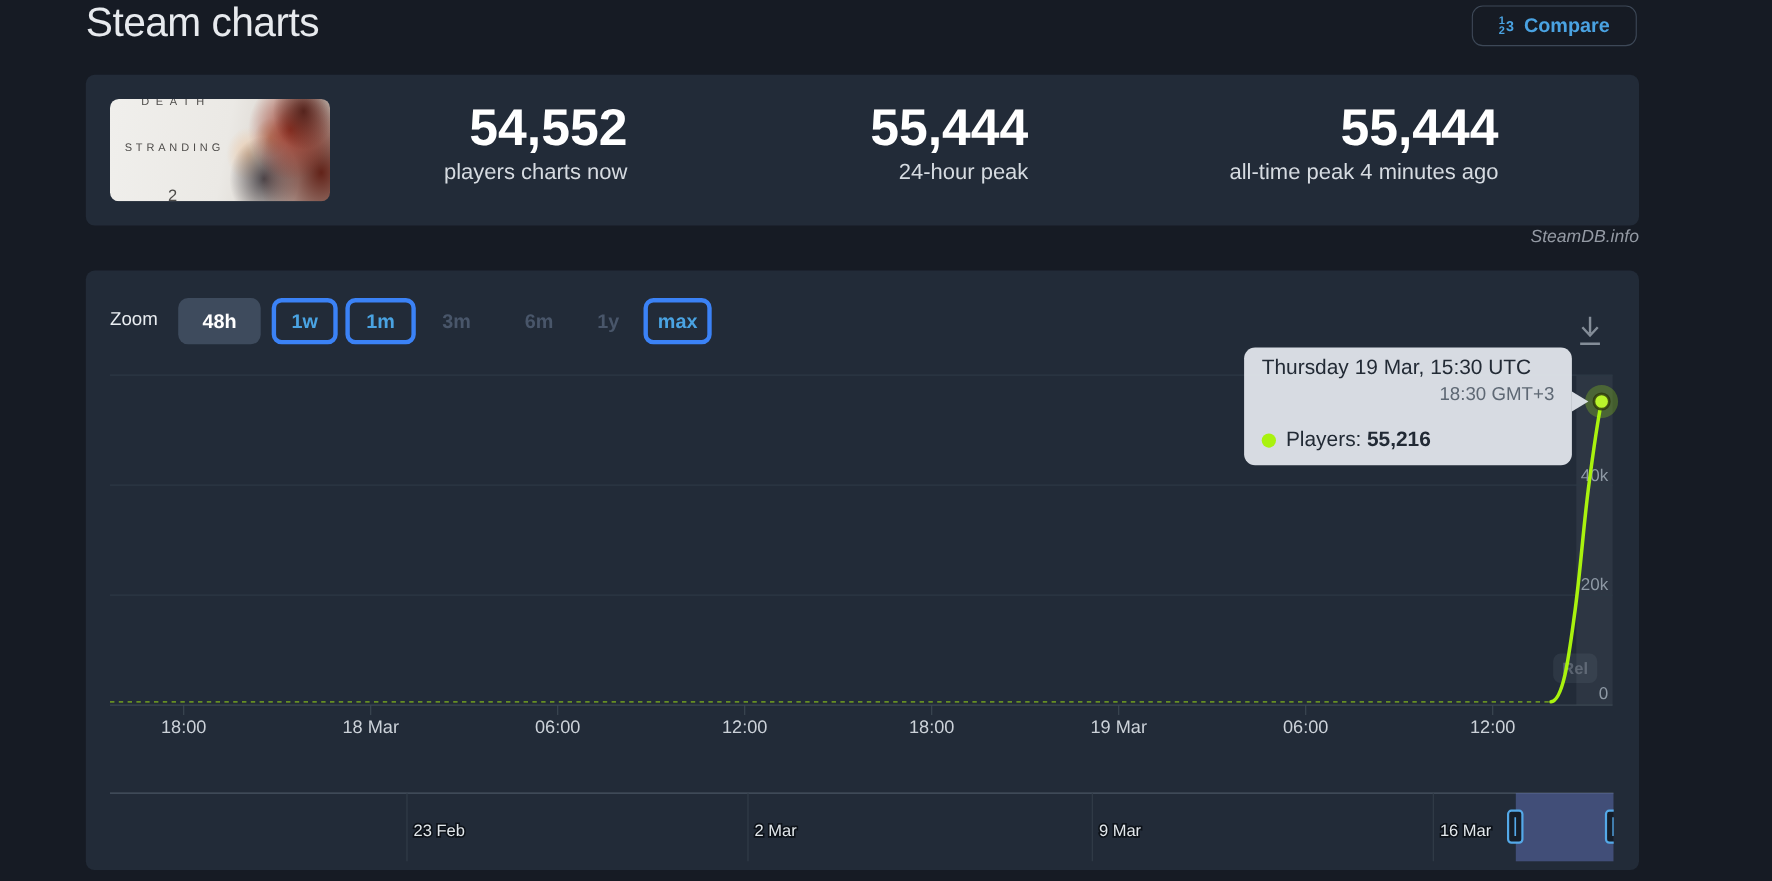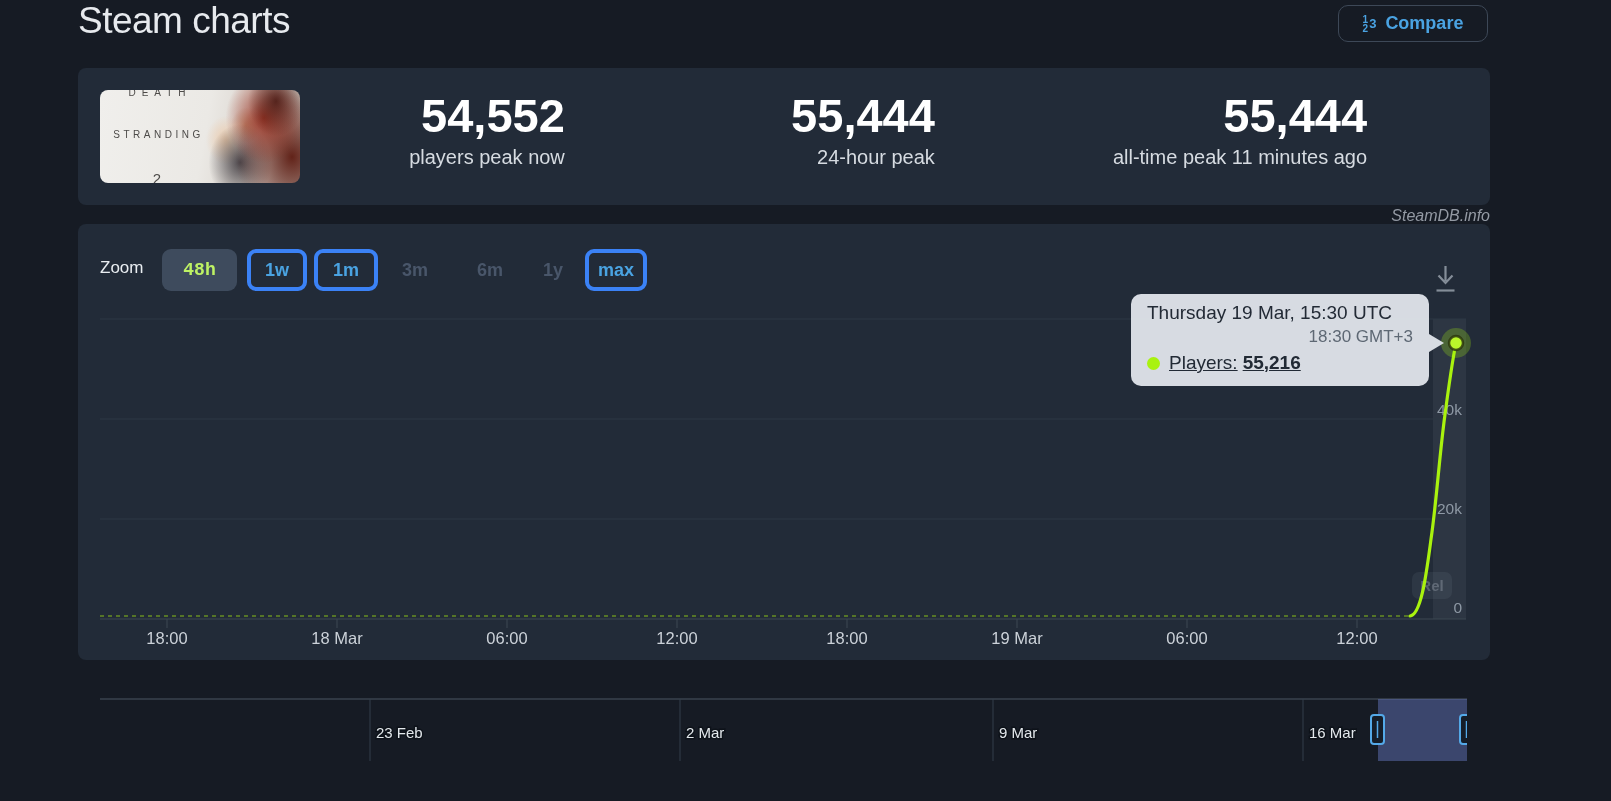--- a/index.html
+++ b/index.html
@@ -37,44 +37,44 @@
   .cap-num{font-size:15px;color:#4d4b49;margin-top:2px;}
   .cap-sub{font-size:5.5px;letter-spacing:2.5px;color:#95908c;margin-top:4px;}
 
   .stat{position:absolute;top:22px;transform:translateX(-50%);text-align:right;white-space:nowrap;}
   .stat-value{font-size:47px;font-weight:700;color:#ffffff;line-height:1.12;}
   .stat-label{font-size:20px;color:#d6dbe1;margin-top:3px;}
 
   .watermark{position:absolute;top:207px;left:1078px;width:412px;text-align:right;
       font-style:italic;font-size:16px;color:#949aa4;}
 
-  .chart-panel{position:absolute;left:78px;top:224px;width:1412px;height:436px;
+  .chart-panel{position:absolute;left:78px;top:246px;width:1412px;height:545px;
       background:#222b38;border-radius:8px;}
 
   .zoom-label{position:absolute;left:22px;top:34px;font-size:17px;color:#e9edf1;}
   .zbtn{position:absolute;top:25px;height:42px;box-sizing:border-box;border-radius:9px;
       display:flex;align-items:center;justify-content:center;font-size:18px;font-weight:700;
       cursor:pointer;}
-  .zbtn.active{background:#3e4b5d;color:#bef264;font-family:Liberation Mono, monospace;}
+  .zbtn.active{background:#3e4b5d;color:#ffffff;}
   .zbtn.enabled{border:4px solid #3b82f6;color:#4aa3e2;}
   .zbtn.disabled{color:#49566a;cursor:default;}
 
   .dl-icon{position:absolute;left:1355px;top:39px;cursor:pointer;}
 
   .chart-svg{position:absolute;left:0;top:0;}
 
   .tooltip{position:absolute;left:1053px;top:70px;width:298px;box-sizing:border-box;
       background:rgba(223,227,233,0.96);border-radius:10px;padding:6px 16px 10px 16px;
       color:#222a35;z-index:5;}
   .tt-arrow{position:absolute;right:-15px;top:40px;width:0;height:0;
       border-top:9px solid transparent;border-bottom:9px solid transparent;
       border-left:15px solid rgba(223,227,233,0.96);}
   .tt-date{font-size:19px;line-height:26px;white-space:nowrap;}
   .tt-local{font-size:17px;line-height:21px;color:#5e6874;text-align:right;white-space:nowrap;}
-  .tt-players{font-size:19px;line-height:26px;margin-top:3px;display:flex;align-items:center;white-space:nowrap;text-decoration:underline;}
+  .tt-players{font-size:19px;line-height:26px;margin-top:18px;display:flex;align-items:center;white-space:nowrap;}
   .tt-dot{width:13px;height:13px;border-radius:50%;background:#a9f20e;margin-right:9px;flex:none;}
   .tt-players b{margin-left:5px;}
 </style>
 </head>
 <body>
 
 <div class="page-title">Steam charts</div>
 
 <div class="compare-btn">
   <span class="compare-icon">
@@ -94,29 +94,29 @@
       <div class="cap-tag">A HIDEO KOJIMA GAME</div>
       <div class="cap-t1">DEATH</div>
       <div class="cap-t2">STRANDING</div>
       <div class="cap-num">2</div>
       <div class="cap-sub">ON THE BEACH</div>
     </div>
   </div>
 
   <div class="stat" style="left:409px">
     <div class="stat-value">54,552</div>
-    <div class="stat-label">players peak now</div>
+    <div class="stat-label">players charts now</div>
   </div>
   <div class="stat" style="left:785px">
     <div class="stat-value">55,444</div>
     <div class="stat-label">24-hour peak</div>
   </div>
   <div class="stat" style="left:1162px">
     <div class="stat-value">55,444</div>
-    <div class="stat-label">all-time peak 11 minutes ago</div>
+    <div class="stat-label">all-time peak 4 minutes ago</div>
   </div>
 </div>
 
 <div class="watermark">SteamDB.info</div>
 
 <div class="chart-panel">
 
   <div class="zoom-label">Zoom</div>
 
   <div class="zbtn active" style="left:84px;width:75px">48h</div>

